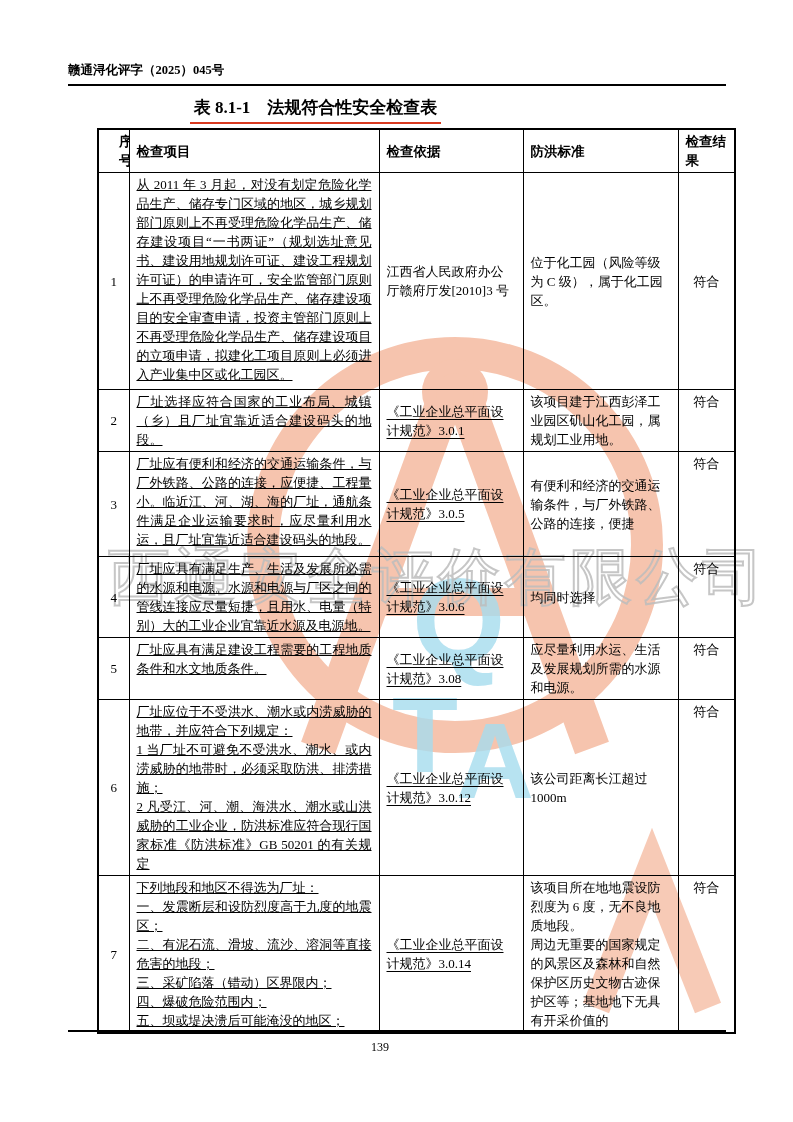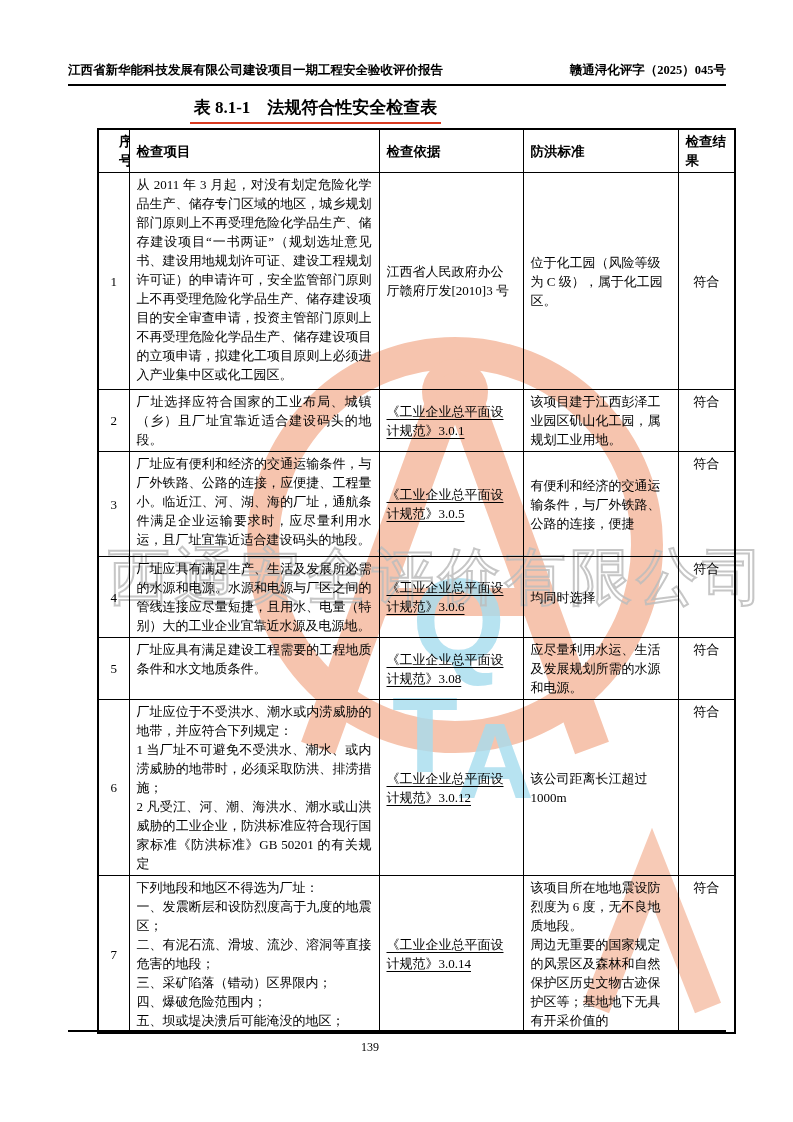--- a/index.html
+++ b/index.html
@@ -24,46 +24,45 @@
   table.chk col.c-basis{width:144px}
   table.chk col.c-record{width:155px}
   table.chk col.c-result{width:57px}
   table.chk th,table.chk td{
     border:1px solid #000;font-size:13px;line-height:19px;
     padding:2px 7px;overflow:hidden;box-sizing:border-box;}
   table.chk{border:2px solid #000;}
   table.chk th{font-weight:bold;text-align:left;vertical-align:middle;height:40px;font-size:13.5px;}
   table.chk th.no{text-align:center;padding:2px 20px;}
   td.no{vertical-align:middle;text-align:center;padding:2px 2px;}
-  td.item{vertical-align:top;text-align:justify;white-space:pre-line;}
+  td.item{vertical-align:top;text-align:justify;white-space:pre-line;text-decoration:underline;}
   td.basis{vertical-align:middle;white-space:pre-line;}
   td.record{vertical-align:middle;white-space:pre-line;}
   td.result{vertical-align:top;text-align:center;padding-top:5px;}
   td.result.v-middle{vertical-align:middle;padding-top:2px;}
   .cite-underline{text-decoration:underline;text-underline-offset:3px;}
   tr.row-1 td{height:217px}
   tr.row-2 td{height:58px}
   tr.row-3 td{height:105px}
   tr.row-4 td{height:74px}
   tr.row-5 td{height:57px}
   tr.row-6 td{height:162px}
   tr.row-7 td{height:146px}
   
   .ftr-rule{position:absolute;top:1030px;left:68px;width:658px;height:2px;background:#000;}
-  .page-no{position:absolute;top:1040px;left:0;width:740px;text-align:center;font-size:12px;}
+  .page-no{position:absolute;top:1040px;left:0;width:740px;text-align:center;font-size:12px;padding-left:10px;}
   
   .wm{position:absolute;inset:0;z-index:5;pointer-events:none;mix-blend-mode:multiply;}
   .wm text.letters{font-family:"Liberation Sans","DejaVu Sans",sans-serif;font-weight:bold;}
   .wm text.company{font-family:"Liberation Serif","DejaVu Serif",serif;}
 </style>
 </head>
 <body>
 
 <div class="hdr">
-  <span>江西省新华能科技发展有限公司建设项目一期工程安全验收评价报告</span>
   <span>赣通浔化评字（2025）045号</span>
 </div>
 <div class="hdr-rule"></div>
 
 <div class="title-wrap">
   <span class="title">表 8.1-1　法规符合性安全检查表</span>
 </div>
 
 <table class="chk">
   <colgroup>

